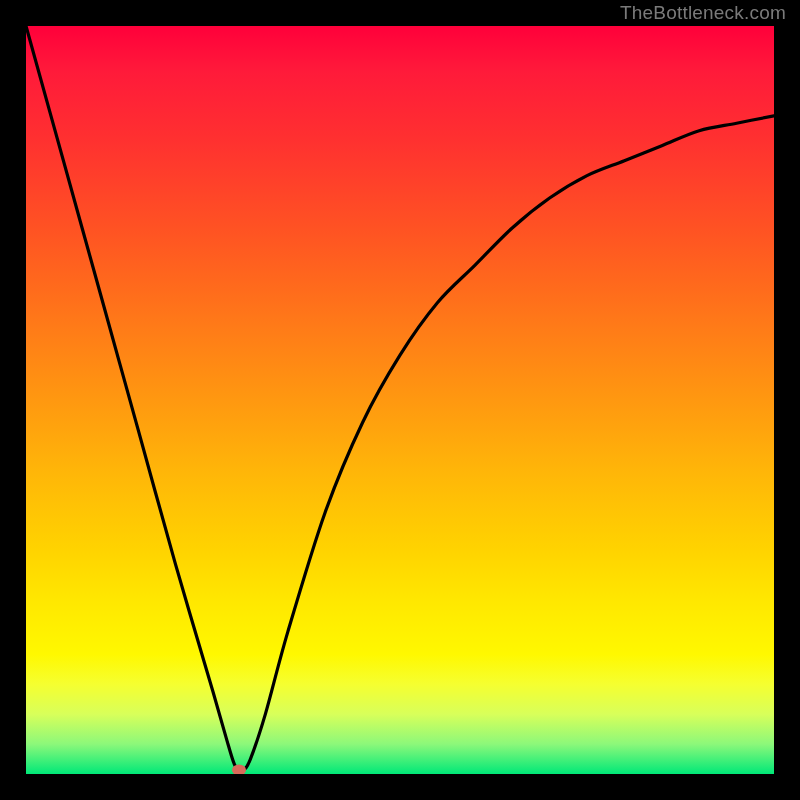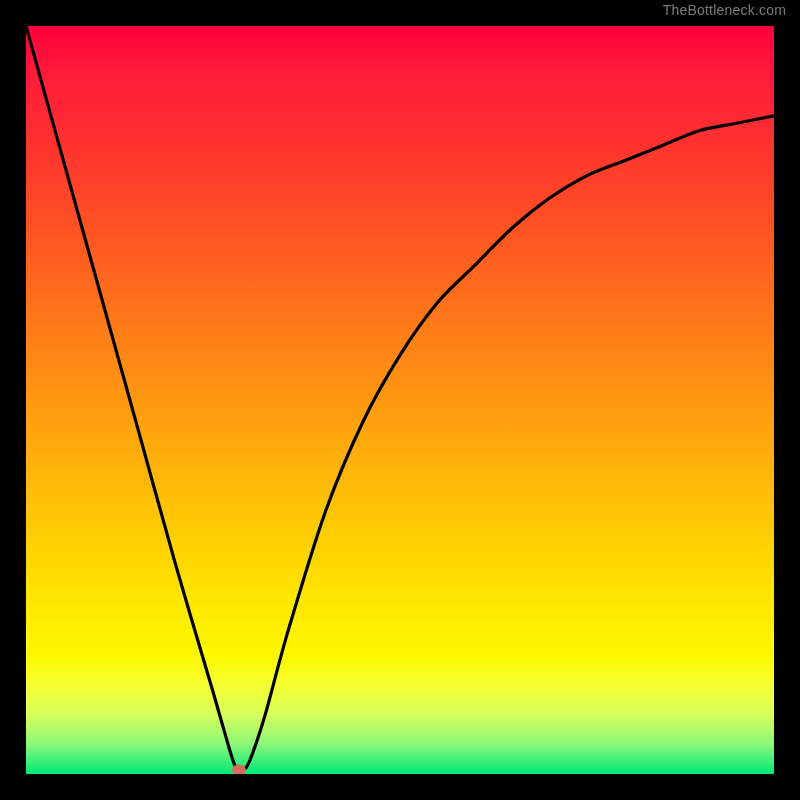--- a/index.html
+++ b/index.html
@@ -60,21 +60,21 @@
     height: 11px;
     background: #d86a5a;
     border-radius: 50%;
     transform: translate(-50%, -50%);
   }
   .watermark {
     position: absolute;
     top: 2px;
     right: 14px;
     color: #7a7a7a;
-    font-size: 14px;
+    font-size: 19px;
     letter-spacing: 0.2px;
     font-weight: 400;
   }
 </style>
 </head>
 <body>
 
 <div class="frame">
 
   <div class="plot-area">

